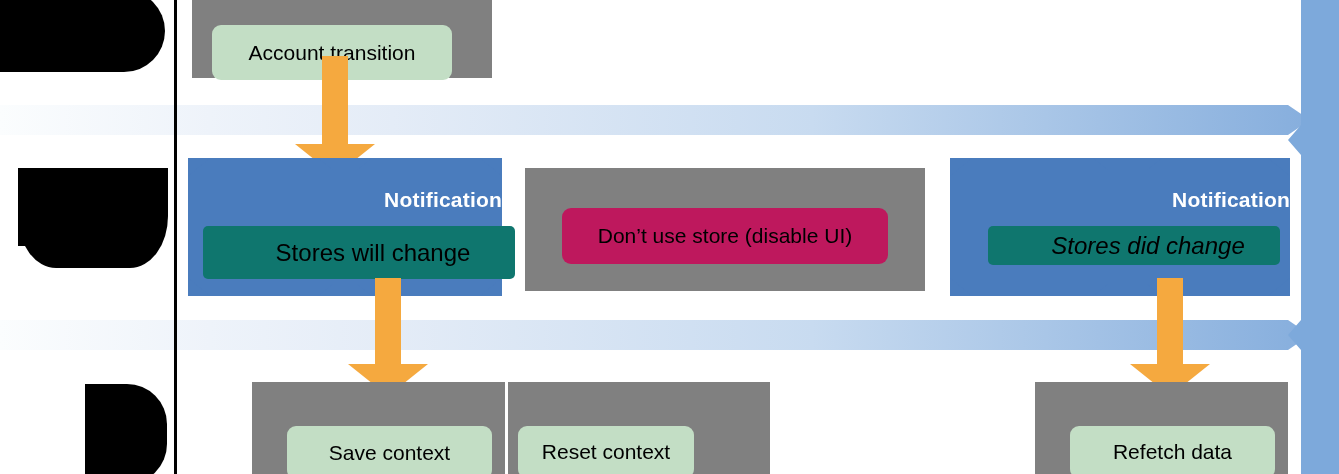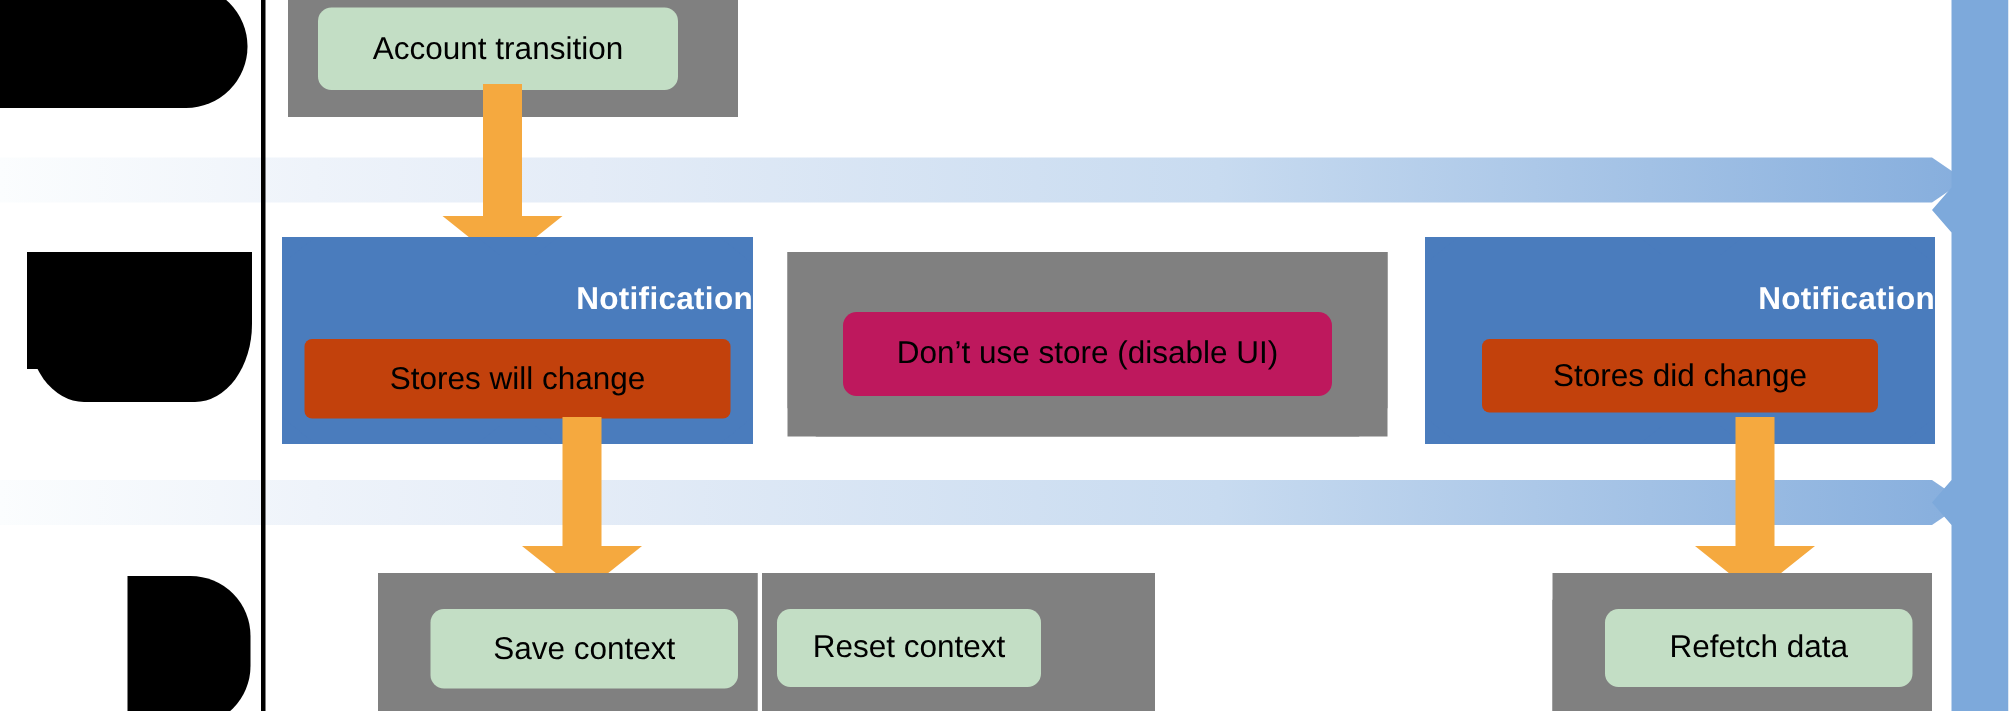--- a/index.html
+++ b/index.html
@@ -28,32 +28,32 @@
   .group{position:absolute;background:#808080;}
 
   
   .notif{position:absolute;background:#4a7cbd;}
   .notif-title{
     position:absolute;left:0;right:0;
     color:#ffffff;font-weight:bold;font-size:21px;
     text-align:right;letter-spacing:.2px;
   }
   .notif-body{
-    position:absolute;background:#c2410c;border-radius:5px;
+    position:absolute;background:#0f766e;border-radius:5px;
     display:flex;align-items:center;justify-content:center;
-    color:#000;font-size:21px;
+    color:#000;font-size:24px;padding-left:28px;
   }
 
   
   .pill{
     position:absolute;border-radius:9px;
     display:flex;align-items:center;justify-content:center;
     color:#000000;font-size:21px;white-space:nowrap;
   }
-  .pill.green{background:#c3dec5;}
+  .pill.green{background:#c3dec5;margin-top:20px;}
   .pill.red{background:#be185d;}
 
   
   .arrow{position:absolute;}
   svg{display:block;overflow:visible;}
 </style>
 </head>
 <body>
 
 <div id="stage">
@@ -128,21 +128,21 @@
     </svg>
   </div>
   <div class="pill red" style="left:562px;top:208px;width:326px;height:56px;">Don’t use store (disable UI)</div>
 
   <div class="notif" style="left:950px;top:158px;width:340px;height:138px;">
     <svg width="340" height="138" viewBox="0 0 340 138">
       <path d="M22,0 H143 L158,12 H182 L197,12 L212,0 H318 L340,18 V120 L318,138 H212 L197,126 H158 L143,138 H22 L0,120 V18 Z" fill="#4a7cbd"></path>
     </svg>
   </div>
   <div class="notif-title" style="left:950px;top:188px;width:340px;">Notification</div>
-  <div class="notif-body" style="left:988px;top:226px;width:264px;height:49px;">Stores did change</div>
+  <div class="notif-body" style="left:988px;top:226px;width:264px;height:39px;font-style:italic;">Stores did change</div>
 
   <div class="arrow" style="left:348px;top:278px;width:80px;height:118px;">
     <svg width="80" height="118" viewBox="0 0 80 118">
       <path d="M27,0 H53 V86 H80 L40,118 L0,86 H27 Z" fill="#f5a93f"></path>
     </svg>
   </div>
 
   <div class="arrow" style="left:1130px;top:278px;width:80px;height:118px;">
     <svg width="80" height="118" viewBox="0 0 80 118">
       <path d="M27,0 H53 V86 H80 L40,118 L0,86 H27 Z" fill="#f5a93f"></path>

